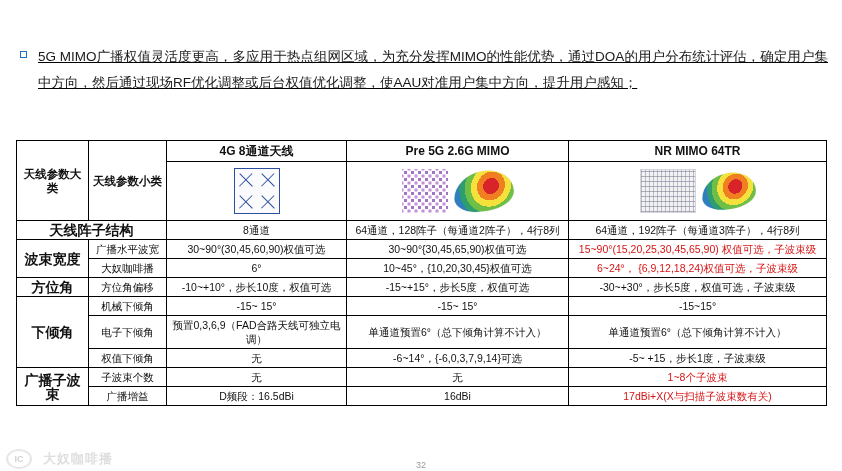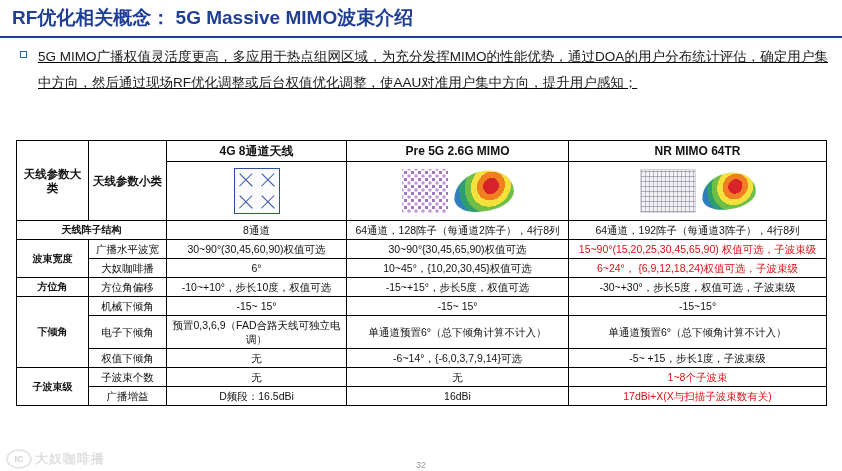--- a/index.html
+++ b/index.html
@@ -95,21 +95,21 @@
     font-weight: bold;
     font-size: 11.5px;
   }
   .hdr-prod {
     font-weight: bold;
     font-size: 12px;
     height: 16px;
   }
   .row-lbl {
     font-weight: bold;
-    font-size: 10px;
+    font-size: 14px;
   }
   .sub-lbl {
     font-size: 10.5px;
   }
   .red {
     color: #d81414;
     margin-top: 20px;
   }
   .imgcell {
     height: 54px;
@@ -183,21 +183,21 @@
     justify-content: center;
     gap: 6px;
   }
   
   .watermark {
     position: absolute;
     left: 6px;
     bottom: 2px;
     display: flex;
     align-items: center;
-    gap: 3px;
+    gap: 11px;
     opacity: 0.45;
   }
   .wm-badge {
     width: 22px;
     height: 16px;
     border: 2px solid #c9c9c9;
     border-radius: 50%;
     color: #9a9a9a;
     font-size: 9px;
     font-weight: bold;
@@ -219,23 +219,20 @@
     text-align: center;
     font-size: 9px;
     color: #9a9a9a;
   }
 </style>
 </head>
 <body>
 
 <div class="slide">
 
-  <div class="title-bar">
-    <div class="title-text">RF优化相关概念： 5G Massive MIMO波束介绍</div>
-  </div>
 
   <div class="bullet-block">
     <span class="bullet-marker"></span>
     <div class="bullet-text">5G MIMO广播权值灵活度更高，多应用于热点组网区域，为充分发挥MIMO的性能优势，通过DOA的用户分布统计评估，确定用户集中方向，然后通过现场RF优化调整或后台权值优化调整，使AAU对准用户集中方向，提升用户感知；</div>
   </div>
 
   <div class="tbl-wrap">
     <table class="main">
       <colgroup>
         <col class="col-a">
@@ -322,21 +319,21 @@
           <td>单通道预置6°（总下倾角计算不计入）</td>
         </tr>
         <tr>
           <td class="sub-lbl">权值下倾角</td>
           <td>无</td>
           <td>-6~14°，{-6,0,3,7,9,14}可选</td>
           <td>-5~ +15，步长1度，子波束级</td>
         </tr>
 
         <tr>
-          <td rowspan="2" class="row-lbl">子波束级</td>
+          <td rowspan="2" class="row-lbl">广播子波束</td>
           <td class="sub-lbl">子波束个数</td>
           <td>无</td>
           <td>无</td>
           <td class="red">1~8个子波束</td>
         </tr>
         <tr>
           <td class="sub-lbl">广播增益</td>
           <td>D频段：16.5dBi</td>
           <td>16dBi</td>
           <td class="red">17dBi+X(X与扫描子波束数有关)</td>

